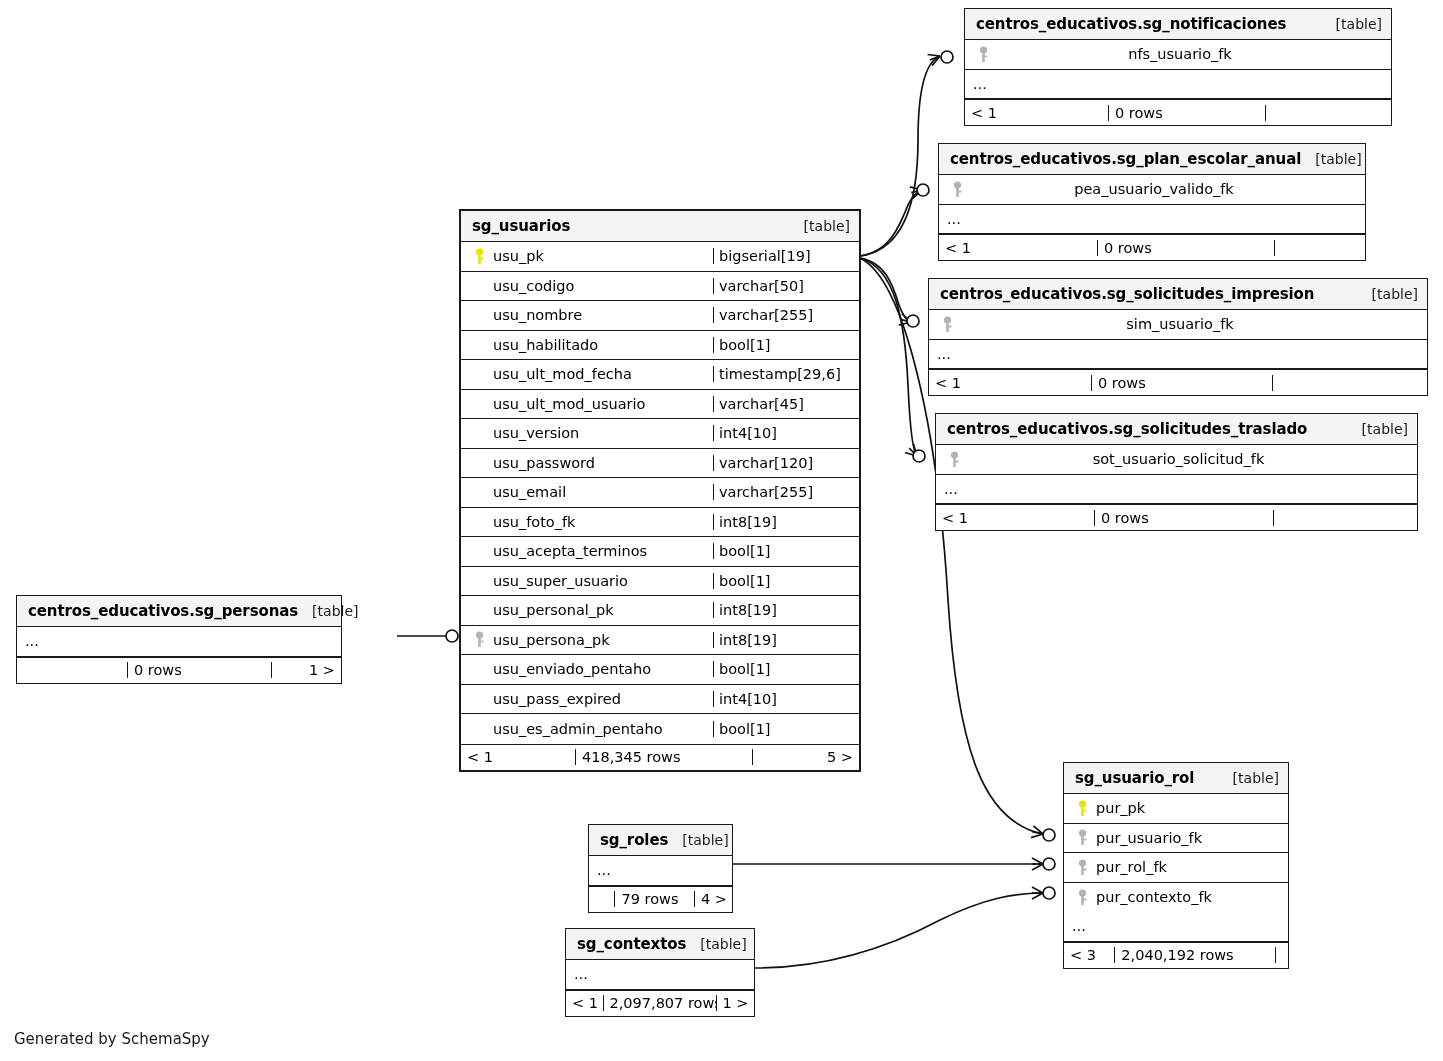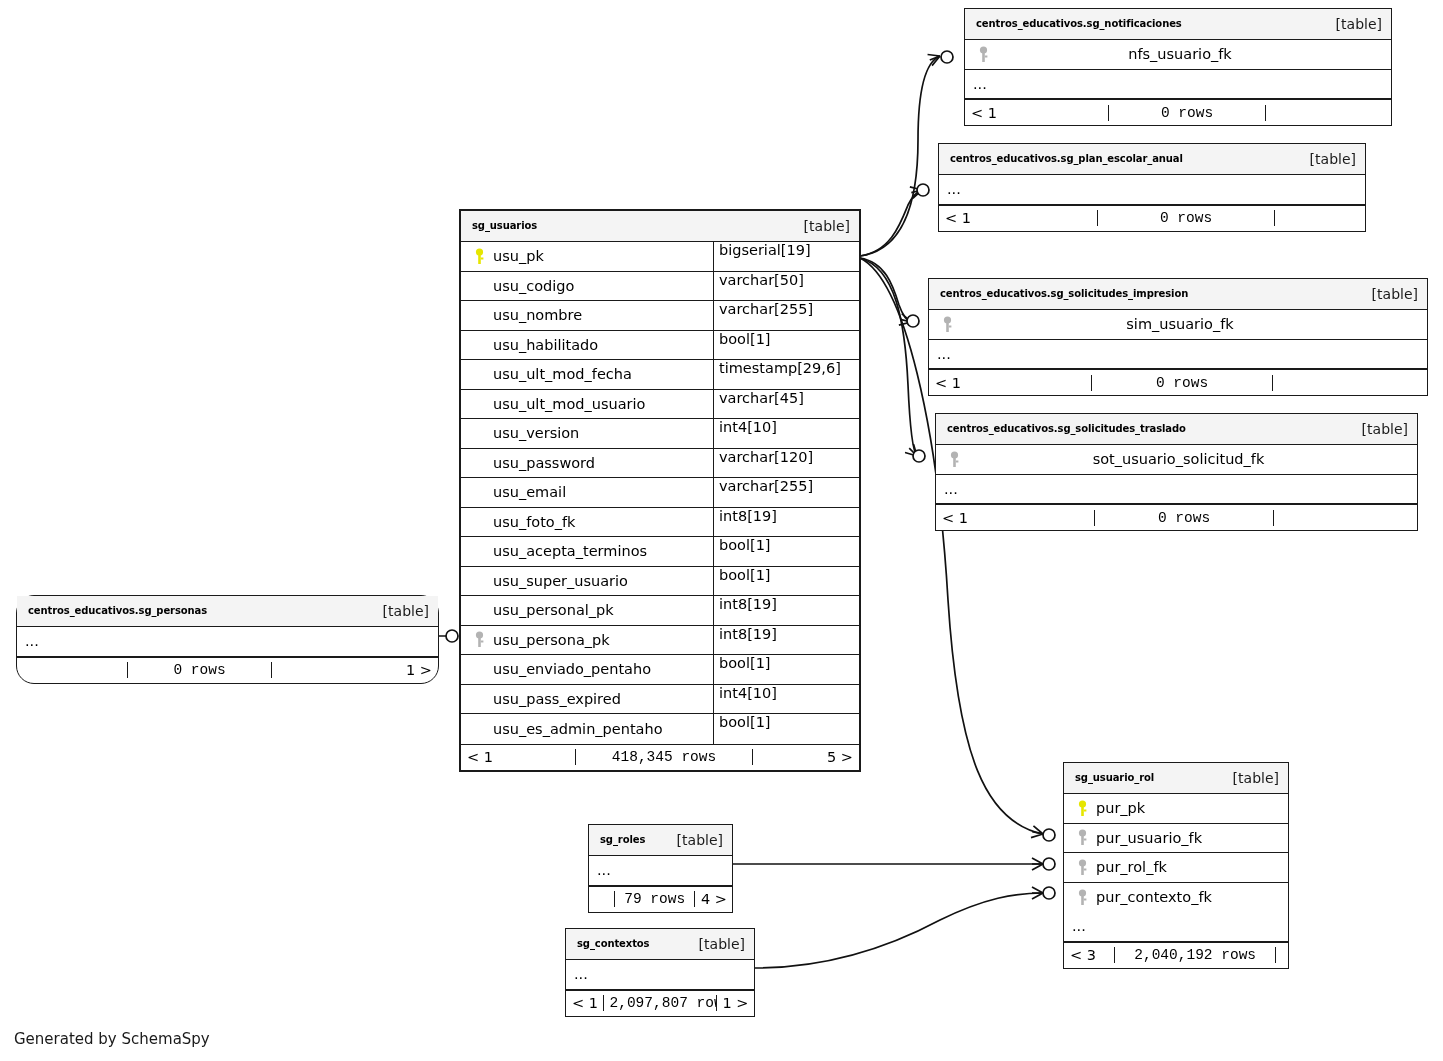--- a/index.html
+++ b/index.html
@@ -51,31 +51,32 @@
     justify-content: space-between;
     background: #f4f4f4;
     border-bottom: 1.6px solid #1a1a1a;
     padding: 3px 9px 4px 11px;
     box-sizing: border-box;
     height: 31px;
     white-space: nowrap;
   }
   .tbl-name {
     font-weight: bold;
-    font-size: 10px;
+    font-size: 15px;
     letter-spacing: -0.1px;
   }
   .tbl-tag {
     font-size: 14px;
     color: #1a1a1a;
     padding-left: 14px;
   }
 
   .row {
     display: flex;
+    align-items: center;
     border-bottom: 1.3px solid #1a1a1a;
     box-sizing: border-box;
     height: 29.5px;
     white-space: nowrap;
   }
   .row:last-child { border-bottom: none; }
 
   .cell-name {
     display: flex;
     align-items: center;
@@ -122,21 +123,21 @@
     height: 26px;
     box-sizing: border-box;
     white-space: nowrap;
   }
   .foot > div {
     box-sizing: border-box;
     padding: 0 6px;
     overflow: hidden;
   }
   .foot .f-left   { text-align: left; }
-  .foot .f-mid    { text-align: center; border-left: 1.3px solid #1a1a1a; border-right: 1.3px solid #1a1a1a; font-family: Liberation Mono, monospace; }
+  .foot .f-mid    { border-left: 1.3px solid #1a1a1a; border-right: 1.3px solid #1a1a1a; }
   .foot .f-right  { text-align: right; }
 
   .footer-credit {
     position: absolute;
     left: 14px;
     top: 1030px;
     font-size: 15px;
     color: #1a1a1a;
     z-index: 4;
   }
@@ -357,20 +358,32 @@
       <div class="f-mid" style="width:158px;">0 rows</div>
       <div class="f-right" style="flex:1 1 auto;"></div>
     </div>
   </div>
 
   <div class="tbl" id="t-pea" style="left:938px; top:143px; width:428px;">
     <div class="tbl-head">
       <span class="tbl-name">centros_educativos.sg_plan_escolar_anual</span>
       <span class="tbl-tag">[table]</span>
     </div>
+    <div class="row centered">
+      <div class="cell-name">
+        <span class="keyslot">
+          <svg class="keyicon" width="11" height="17" viewBox="0 0 11 17">
+              <circle cx="5.5" cy="4" r="3.6" fill="#b3b3b3"></circle>
+              <rect x="4.2" y="6" width="2.6" height="10" fill="#b3b3b3"></rect>
+              <rect x="6.8" y="9.5" width="2.6" height="2" fill="#b3b3b3"></rect>
+            </svg>
+        </span>
+        <span class="lbl">pea_usuario_valido_fk</span>
+      </div>
+    </div>
     <div class="row dots">
       <div class="cell-name">
           <span>...</span>
         </div>
     </div>
     <div class="foot">
       <div class="f-left" style="width:158px;">&lt; 1</div>
       <div class="f-mid" style="width:178px;">0 rows</div>
       <div class="f-right" style="flex:1 1 auto;"></div>
     </div>
@@ -427,21 +440,21 @@
           <span>...</span>
         </div>
     </div>
     <div class="foot">
       <div class="f-left" style="width:158px;">&lt; 1</div>
       <div class="f-mid" style="width:180px;">0 rows</div>
       <div class="f-right" style="flex:1 1 auto;"></div>
     </div>
   </div>
 
-  <div class="tbl" id="t-personas" style="left:16px; top:595px; width:423px;border-radius:18px;">
+  <div class="tbl" id="t-personas" style="left:16px; top:595px; width:326px;">
     <div class="tbl-head">
       <span class="tbl-name">centros_educativos.sg_personas</span>
       <span class="tbl-tag">[table]</span>
     </div>
     <div class="row dots">
       <div class="cell-name">
           <span>...</span>
         </div>
     </div>
     <div class="foot">

